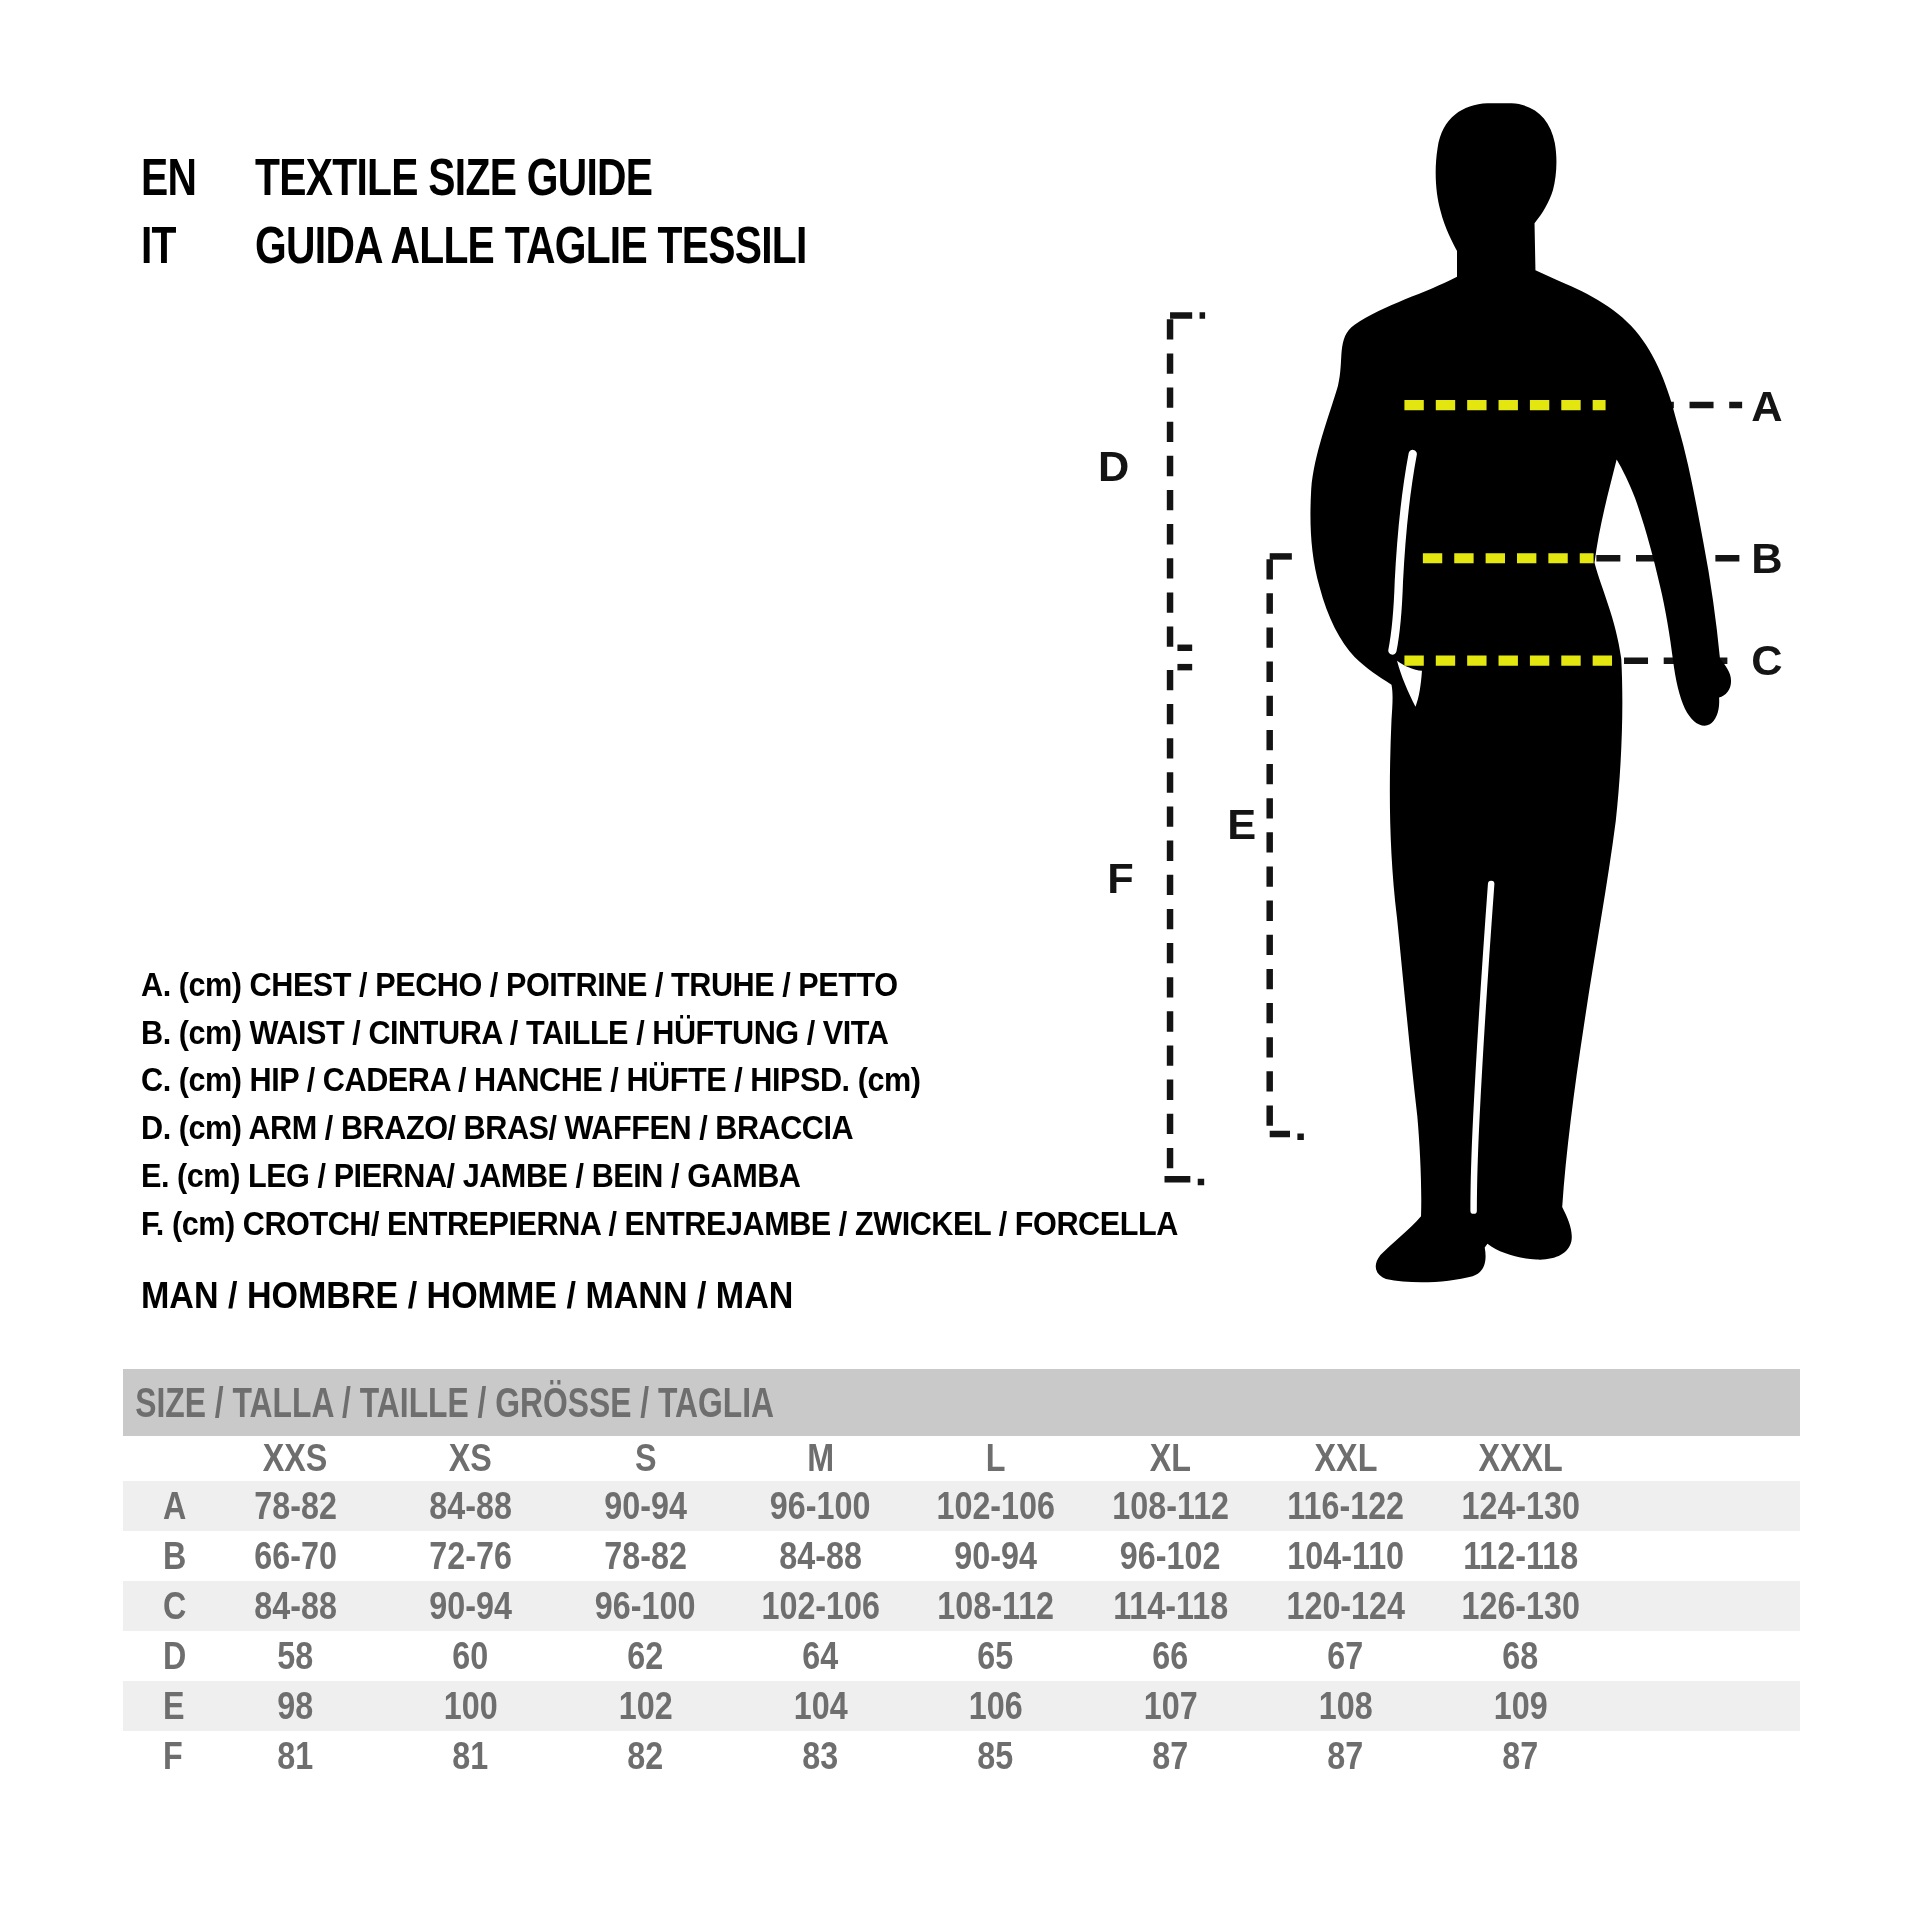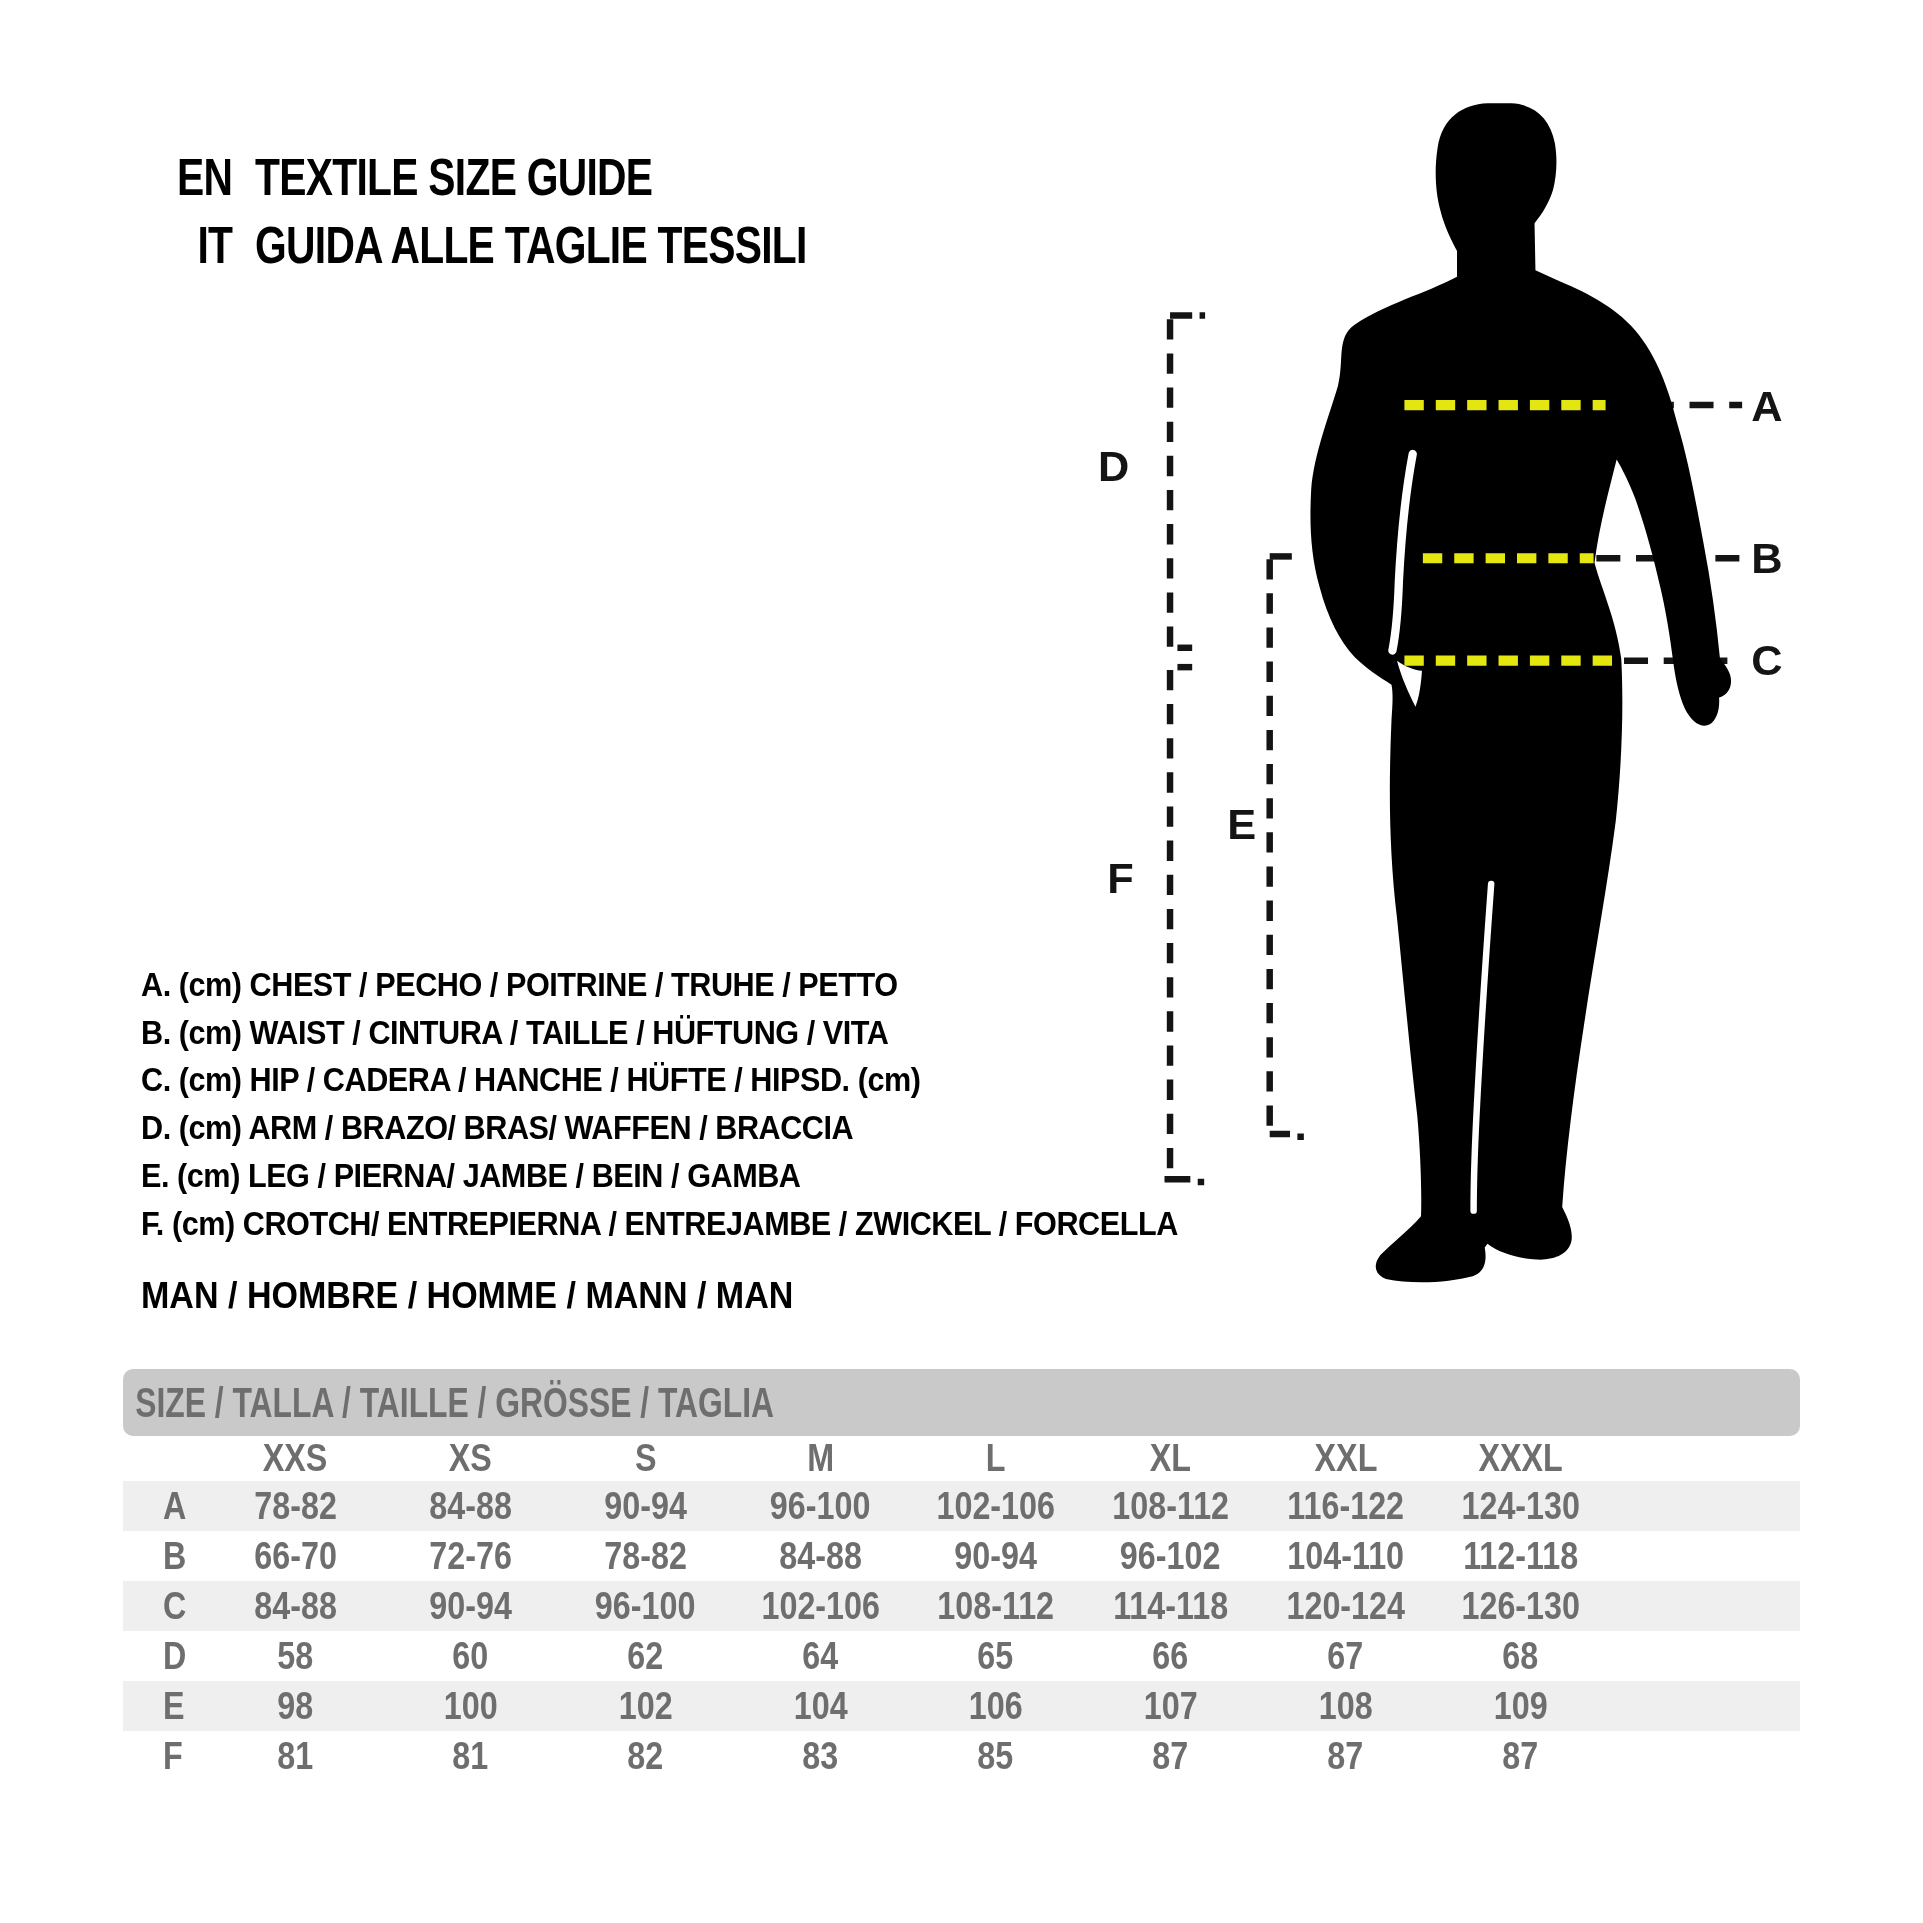--- a/index.html
+++ b/index.html
@@ -1,33 +1,33 @@
 <!DOCTYPE html>
 <html style="font-size:14.8px"><head>
 <meta charset="utf-8">
 <style>
   html,body { margin:0; padding:0; background:#ffffff; }
   .sheet {
     position:relative; width:1923px; height:1923px; background:#ffffff;
-    font-family:"Liberation Sans", sans-serif; color:#000; overflow:hidden;text-align:right;
+    font-family:"Liberation Sans", sans-serif; color:#000; overflow:hidden;
   }
   
   .lang-block { position:absolute; left:141px; top:144px; }
   .lang-row { display:flex; height:68px; line-height:68px; font-size:51px; font-weight:600; letter-spacing:-0.9px; }
   .lang-code { width:114px; display:inline-block; transform:scaleX(0.80); transform-origin:0 50%; }
   .lang-title { display:inline-block; transform:scaleX(0.80); transform-origin:0 50%; white-space:nowrap; }
   
   .desc-line { position:absolute; left:141px; font-size:34px; font-weight:600; letter-spacing:-0.5px;
                white-space:nowrap; transform:scaleX(0.90); transform-origin:0 0; }
   
   .audience-line { position:absolute; left:141px; top:1275px; font-size:37px; font-weight:600;
                    white-space:nowrap; transform:scaleX(0.92); transform-origin:0 0; }
   
   .size-band { position:absolute; left:123px; top:1369px; width:1677px; height:67px;
-               background:#c9c9c9; display:flex; align-items:center;border-radius:10px; }
+               background:#c9c9c9; display:flex; align-items:center; }
   .size-band-text { color:#6e6e6e; font-size:43px; font-weight:600; padding-left:16.6px;
                     white-space:nowrap; transform:scaleX(0.74); transform-origin:0 50%; }
   .size-table { position:absolute; left:123px; top:1436px; width:1677px; }
   .t-row { display:grid; grid-template-columns:85px repeat(8,175px) 1fr; }
   .t-head { height:45px; }
   .t-data { height:50px; }
   .t-striped { background:#efefef; }
   .cell { display:flex; align-items:center; justify-content:center; color:#6e6e6e;
           font-size:38px; font-weight:600; }
   .cell > span { display:inline-block; transform:scaleX(0.85); transform-origin:50% 50%; white-space:nowrap; }

